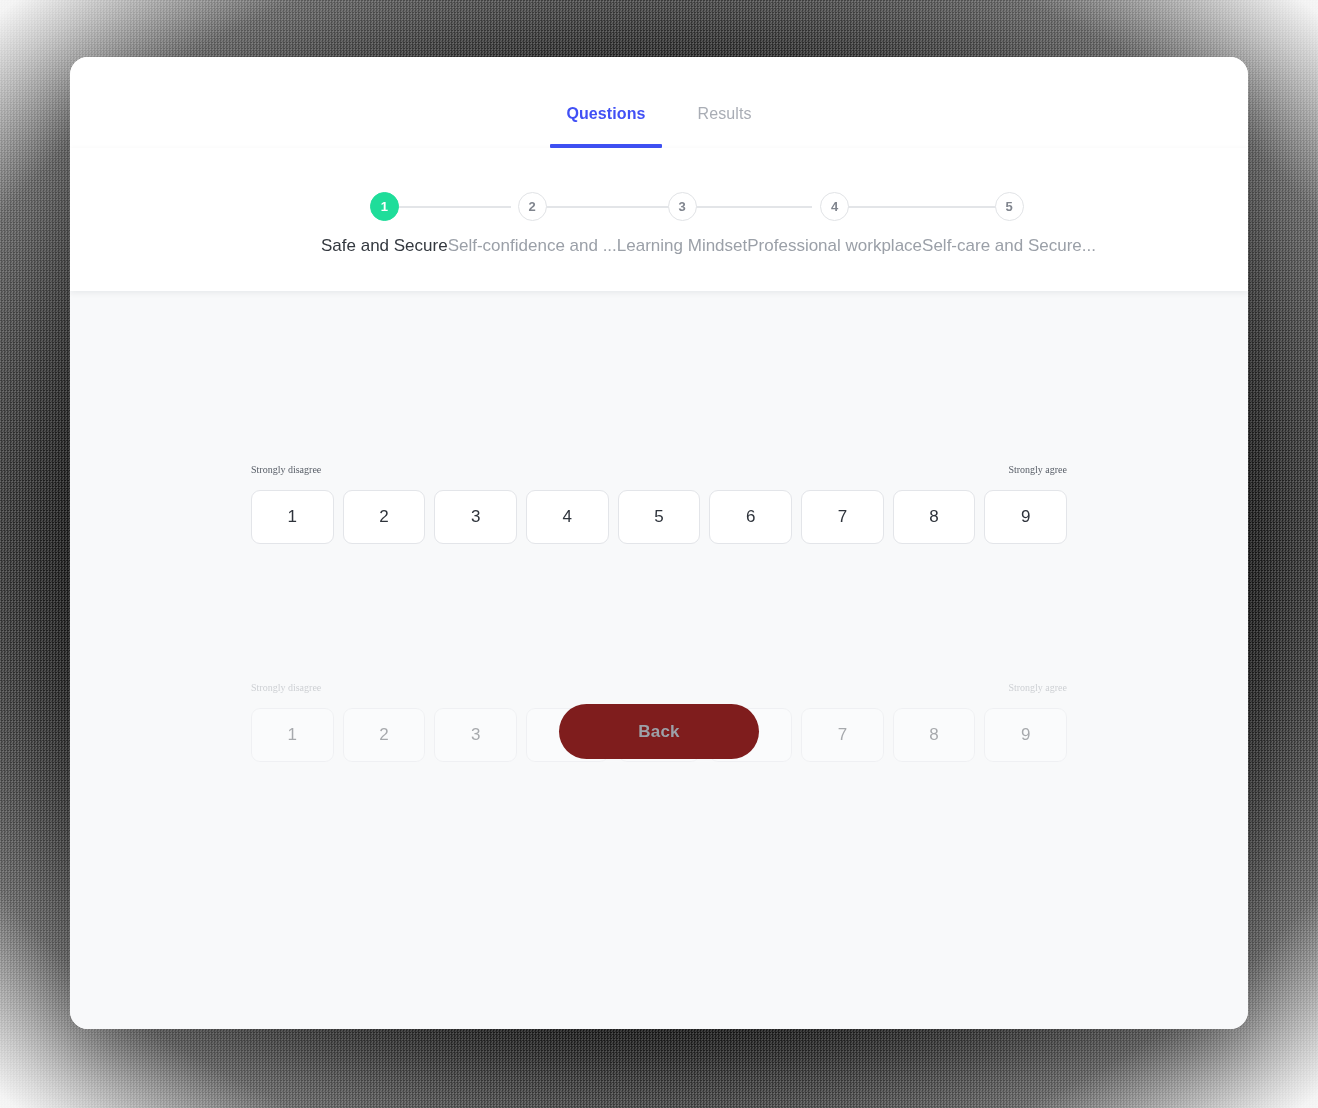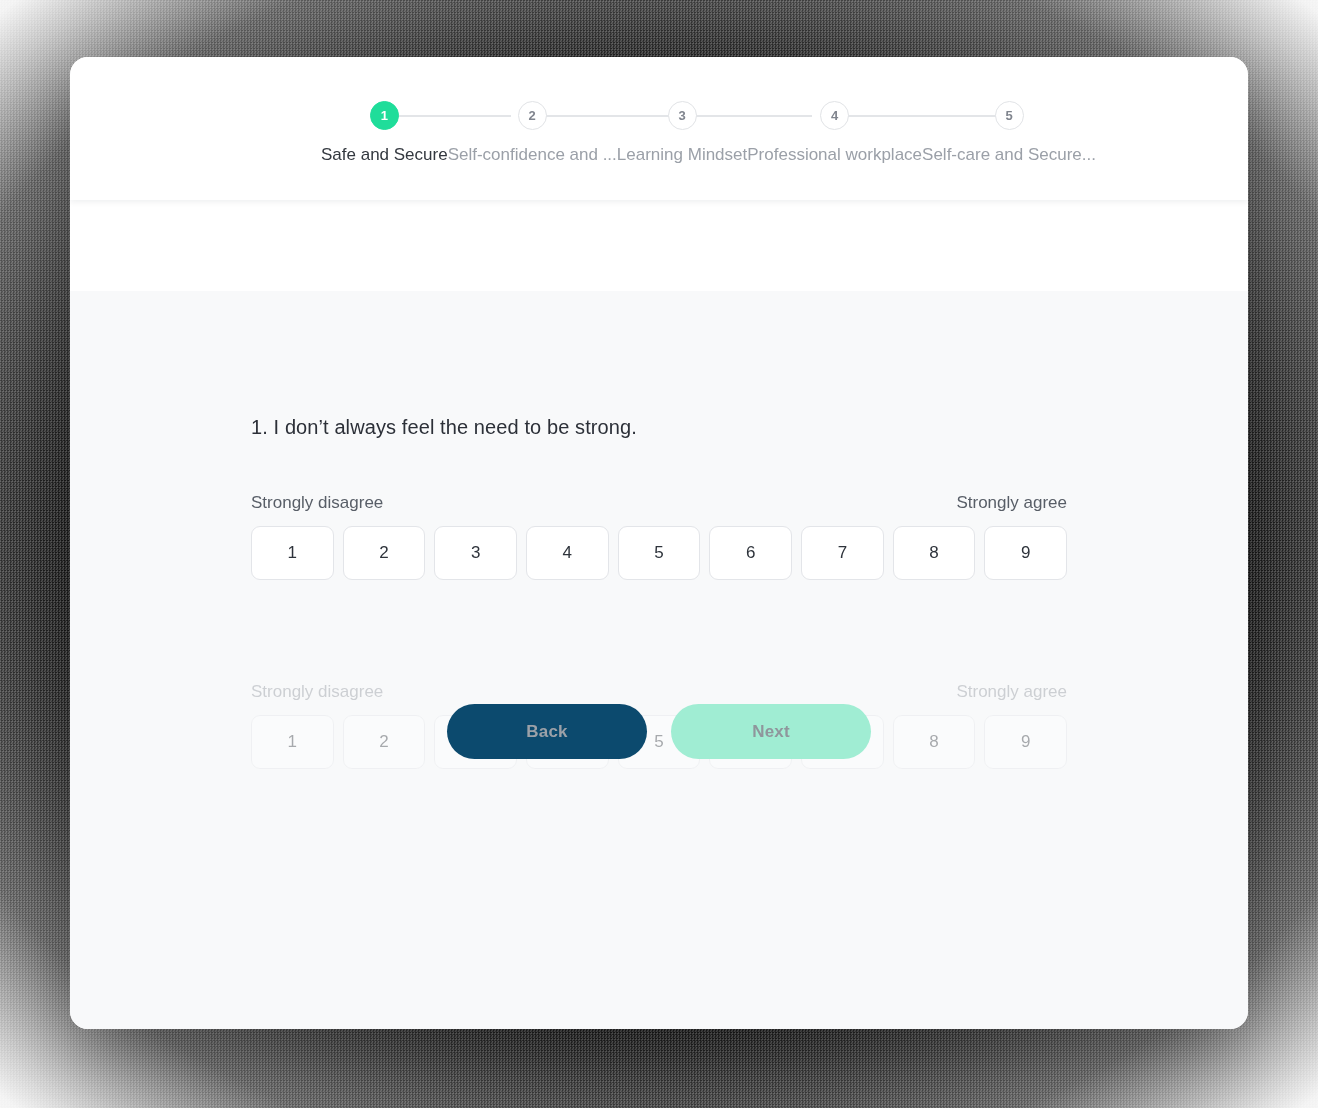--- a/index.html
+++ b/index.html
@@ -167,23 +167,24 @@
     line-height: 1.45;
     letter-spacing: .1px;
   }
   .q-block.q2 .q-text { color: #6d737c; }
   .q-text .q-body { display: inline; }
 
   .scale-labels {
     display: flex;
     justify-content: space-between;
     margin-top: 52px;
-    font-size: 17px;
+    font-size: 10px;
     color: #585e67;
     line-height: 1;
+    font-family: Liberation Serif, serif;
   }
   .q-block.q2 .scale-labels { color: #8d929a; }
 
   .scale-row {
     display: flex;
     gap: 9px;
     margin-top: 15px;
   }
   .scale-btn {
     flex: 1;
@@ -216,39 +217,47 @@
     border: none;
     border-radius: 28px;
     font-family: "Liberation Sans", sans-serif;
     font-size: 17px;
     font-weight: bold;
     letter-spacing: .2px;
     cursor: pointer;
   }
   .nav-btn.back {
     width: 200px;
-    background: #0c4a6e;
+    background: #7f1d1d;
     color: #9ca1a8;
   }
   .nav-btn.next {
     width: 200px;
     background: #a0edd3;
     color: #8f969c;
   }
 </style>
 </head>
 <body>
 
 <div id="page-frame">
   <div id="frame-noise"></div>
   <div id="frame-fade"></div>
 </div>
 
 <div id="app-card">
 
+  <div class="tabbar">
+    <div class="tab active">
+      <span>Questions</span>
+    </div>
+    <div class="tab inactive">
+      <span>Results</span>
+    </div>
+  </div>
 
   <div class="stepper-band">
     <div class="stepper">
 
       <div class="step done">
         <div class="connector"></div>
         <div class="bubble">1</div>
         <div class="step-label">Safe and Secure</div>
       </div>
 
@@ -275,24 +284,20 @@
         <div class="bubble">5</div>
         <div class="step-label">Self-care and Secure...</div>
       </div>
 
     </div>
   </div>
 
   <div class="main-body">
 
     <div class="q-block q1">
-      <div class="q-text">
-        <span>1.</span>
-        <span class="q-body">I don’t always feel the need to be strong.</span>
-      </div>
       <div class="scale-labels">
         <span>Strongly disagree</span>
         <span>Strongly agree</span>
       </div>
       <div class="scale-row">
         <div class="scale-btn">1</div>
         <div class="scale-btn">2</div>
         <div class="scale-btn">3</div>
         <div class="scale-btn">4</div>
         <div class="scale-btn">5</div>
@@ -316,17 +321,16 @@
         <div class="scale-btn">5</div>
         <div class="scale-btn">6</div>
         <div class="scale-btn">7</div>
         <div class="scale-btn">8</div>
         <div class="scale-btn">9</div>
       </div>
     </div>
 
     <div class="nav-row">
       <button class="nav-btn back">Back</button>
-      <button class="nav-btn next">Next</button>
     </div>
 
   </div>
 </div>
 
 </body></html>

